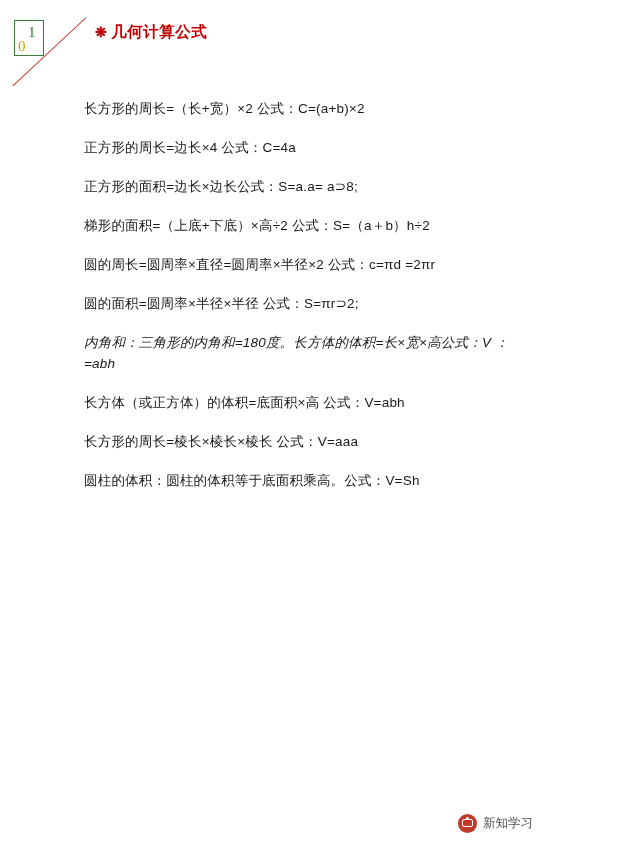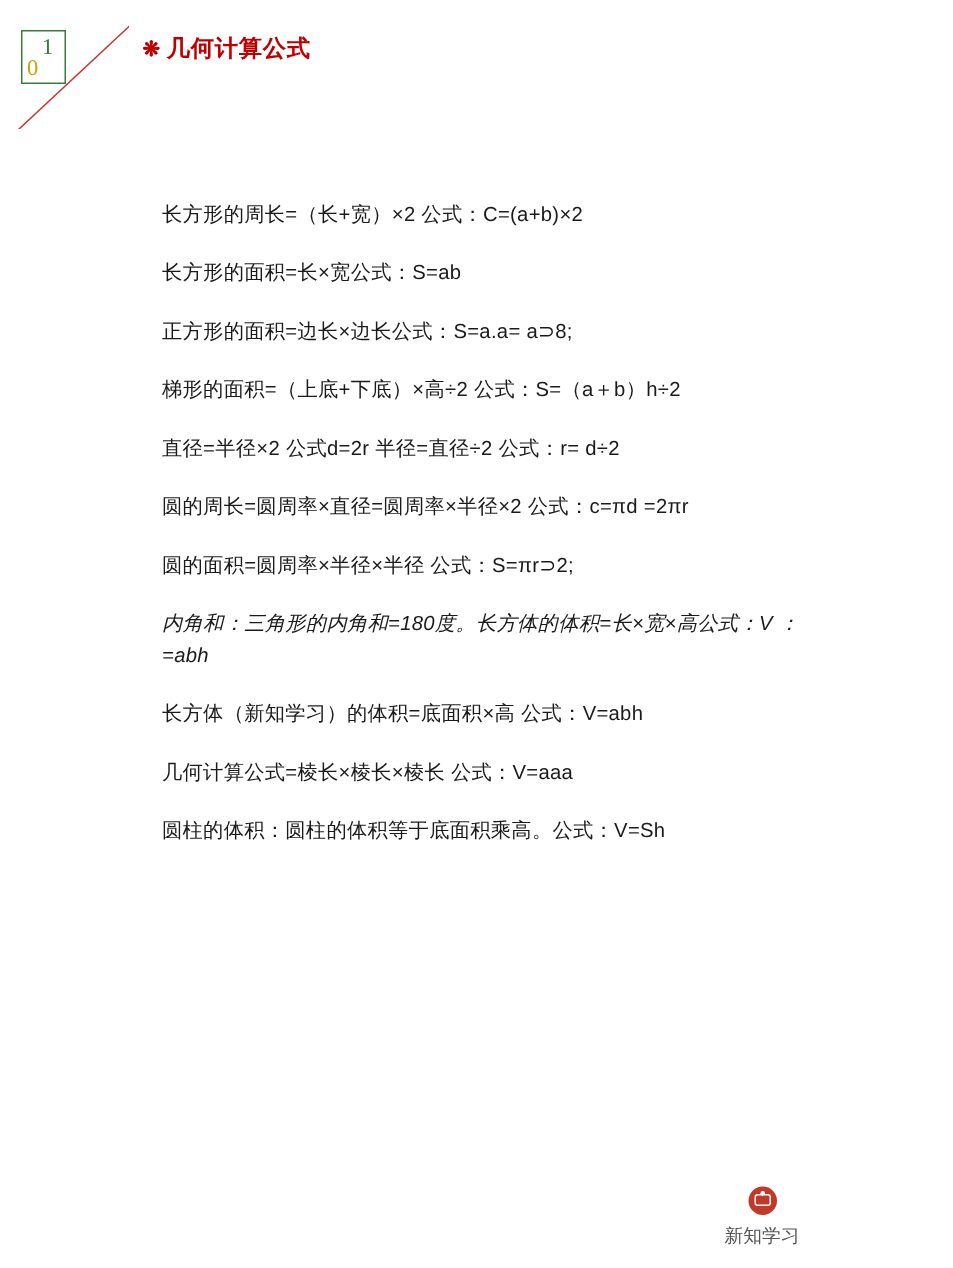--- a/index.html
+++ b/index.html
@@ -86,45 +86,43 @@
     letter-spacing: 0.5px;
     white-space: nowrap;
   }
   .doc-heading .flower {
     font-size: 14px;
     margin-right: 4px;
   }
   
   .content {
     position: absolute;
-    left: 108px;
+    left: 84px;
     top: 98px;
     width: 470px;
-    margin-top: 34px;
   }
   .formula-line {
     font-size: 13.5px;
     line-height: 21px;
     color: #1a1a1a;
     margin-bottom: 18px;
     letter-spacing: 0.2px;
   }
   .formula-line.wrap {
     width: 455px;
     font-style: italic;
   }
   
   .footer-brand {
     position: absolute;
     right: 16px;
     bottom: 12px;
     display: flex;
     align-items: center;
     gap: 6px;
-    flex-direction: column;
   }
   .brand-badge {
     width: 19px;
     height: 19px;
     border-radius: 50%;
     background: #c0392b;
     position: relative;
     flex: none;
   }
   .brand-badge:before {
@@ -165,29 +163,28 @@
     <div class="logo-digit zero">0</div>
     <div class="logo-slash"></div>
   </div>
 
   <div class="doc-heading">
     <span class="flower">❋</span><span>几何计算公式</span>
   </div>
 
   <div class="content">
     <div class="formula-line">长方形的周长=（长+宽）×2 公式：C=(a+b)×2</div>
-    <div class="formula-line">长方形的面积=长×宽公式：S=ab</div>
+    <div class="formula-line">正方形的周长=边长×4 公式：C=4a</div>
     <div class="formula-line">正方形的面积=边长×边长公式：S=a.a= a⊃8;</div>
     <div class="formula-line">梯形的面积=（上底+下底）×高÷2 公式：S=（a＋b）h÷2</div>
-    <div class="formula-line">直径=半径×2 公式d=2r 半径=直径÷2 公式：r= d÷2</div>
     <div class="formula-line">圆的周长=圆周率×直径=圆周率×半径×2 公式：c=πd =2πr</div>
     <div class="formula-line">圆的面积=圆周率×半径×半径 公式：S=πr⊃2;</div>
     <div class="formula-line wrap">内角和：三角形的内角和=180度。长方体的体积=长×宽×高公式：V ：=abh</div>
-    <div class="formula-line">长方体（新知学习）的体积=底面积×高 公式：V=abh</div>
-    <div class="formula-line">几何计算公式=棱长×棱长×棱长 公式：V=aaa</div>
+    <div class="formula-line">长方体（或正方体）的体积=底面积×高 公式：V=abh</div>
+    <div class="formula-line">长方形的周长=棱长×棱长×棱长 公式：V=aaa</div>
     <div class="formula-line">圆柱的体积：圆柱的体积等于底面积乘高。公式：V=Sh</div>
   </div>
 
   <div class="footer-brand">
     <span class="brand-badge"></span>
     <span class="brand-text">新知学习</span>
   </div>
 
 </div>
 

